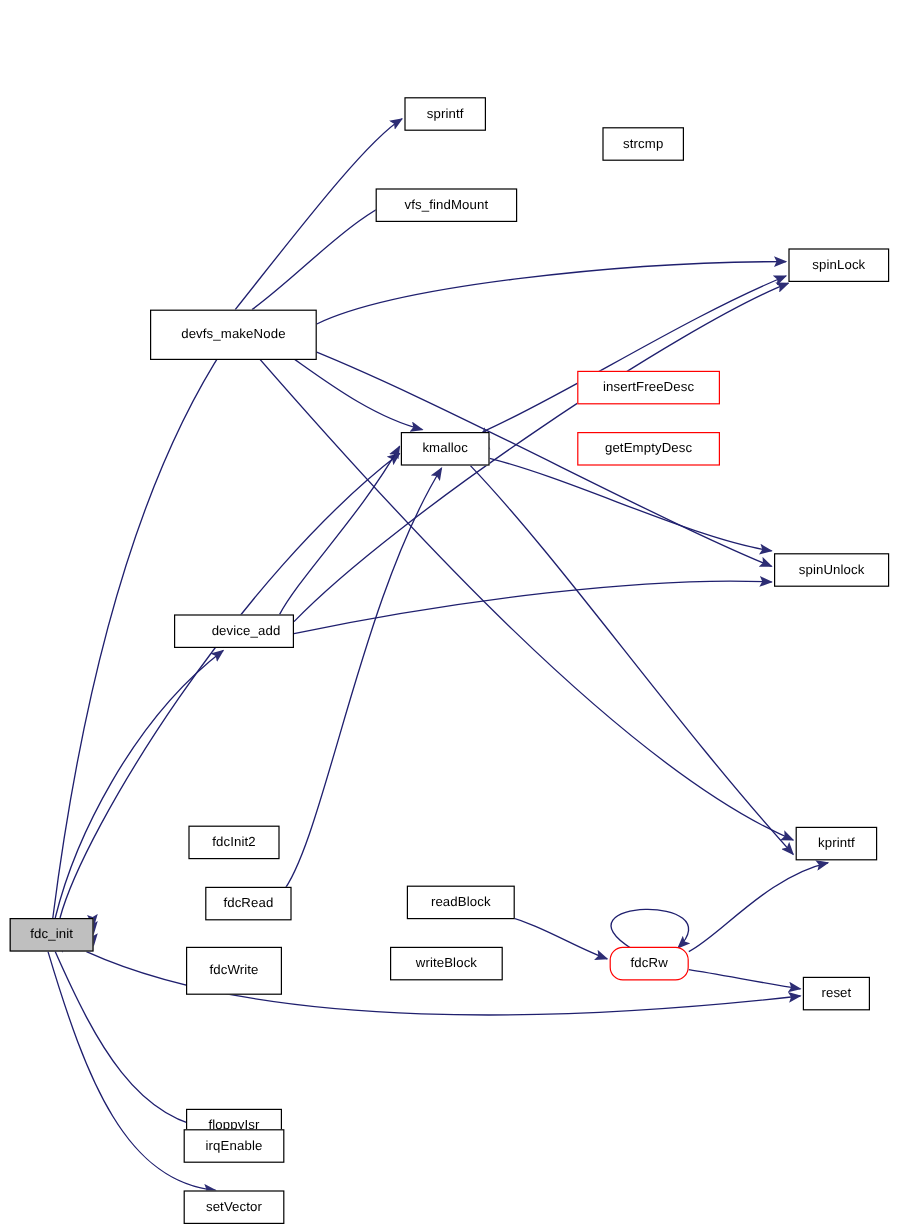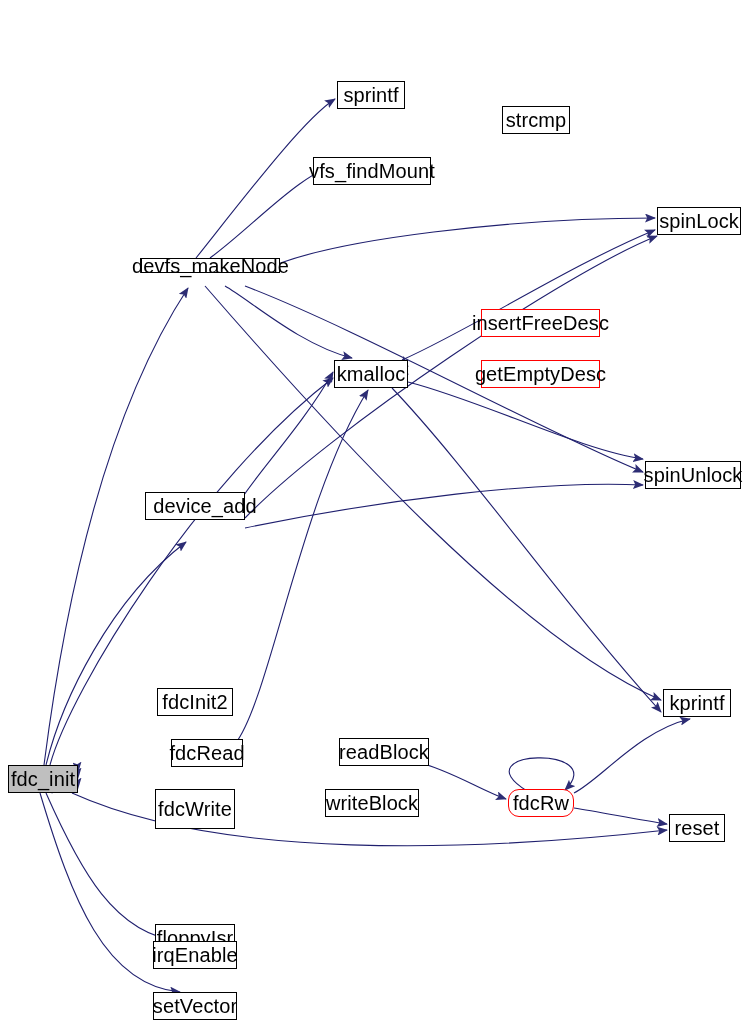--- a/index.html
+++ b/index.html
@@ -2,21 +2,21 @@
 <html><head>
 <meta charset="utf-8">
 <style>
   html,body{margin:0;padding:0;background:#ffffff;}
   body{font-family:"Liberation Sans", sans-serif;}
   #canvas{position:relative;width:749px;height:1024px;background:#ffffff;overflow:hidden;}
   svg#graph{position:absolute;left:0;top:0;width:749px;height:1024px;}
   .edge{fill:none;stroke:#1f1f6e;stroke-width:1.1;}
   .arrow{fill:#2d2d74;stroke:none;}
   .nodebox{position:absolute;box-sizing:border-box;display:flex;align-items:center;justify-content:center;
-           background:#ffffff;border:1px solid #000000;font-size:20px;color:#000000;white-space:nowrap;}
+           background:#ffffff;border:1px solid #000000;font-size:11px;color:#000000;white-space:nowrap;}
   .nodebox.red{border:1px solid #ff0000;}
   .nodebox.gray{background:#bfbfbf;border:1px solid #000000;}
   .nodelabel{line-height:1;letter-spacing:0.1px;}
 </style>
 </head>
 <body>
 
 <div id="canvas">
 
   <svg id="graph" viewBox="0 0 749 1024">
@@ -59,24 +59,24 @@
         <path class="edge" d="M 527 791 C 459 749, 611 745, 565 790" marker-end="url(#ah)"></path>
         <path class="edge" d="M 574 808 C 600 812, 640 820, 667 824" marker-end="url(#ah)"></path>
         <path class="edge" d="M 574 793 C 600 780, 640 730, 690 719" marker-end="url(#ah)"></path>
       </g>
   </svg>
 
   <div id="node-layer">
       <div class="nodebox gray" style="left: 8px; top: 765px; width: 70px; height: 28px;">
         <span class="nodelabel">fdc_init</span>
       </div>
-      <div class="nodebox" style="left: 125px; top: 258px; width: 139px; height: 15px; margin-left: 16px;">
+      <div class="nodebox" style="left: 125px; top: 258px; width: 139px; height: 42px;">
         <span class="nodelabel">devfs_makeNode</span>
       </div>
-      <div class="nodebox" style="left: 145px; top: 492px; width: 100px; height: 28px; padding-left: 20px;">
+      <div class="nodebox" style="left: 145px; top: 512px; width: 100px; height: 28px; padding-left: 20px;">
         <span class="nodelabel">device_add</span>
       </div>
       <div class="nodebox" style="left: 157px; top: 688px; width: 76px; height: 28px;">
         <span class="nodelabel">fdcInit2</span>
       </div>
       <div class="nodebox" style="left: 155px; top: 739px; width: 72px; height: 28px; margin-left: 16px;">
         <span class="nodelabel">fdcRead</span>
       </div>
       <div class="nodebox" style="left: 155px; top: 789px; width: 80px; height: 40px;">
         <span class="nodelabel">fdcWrite</span>

